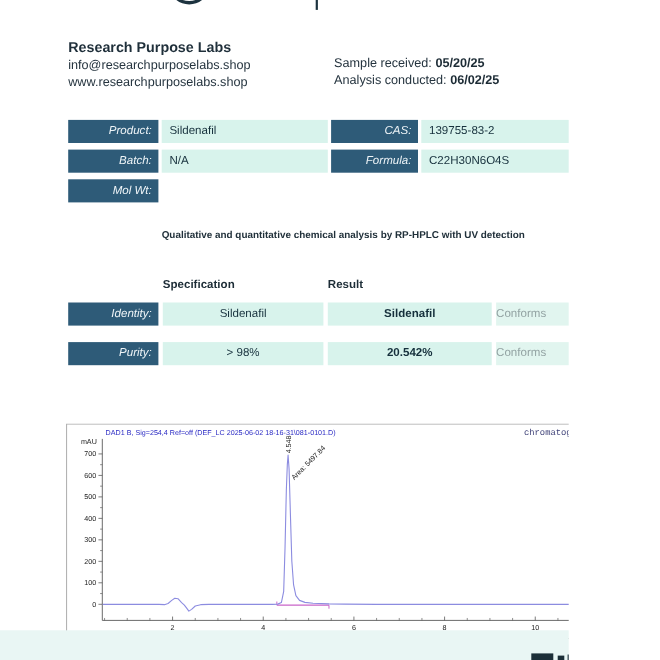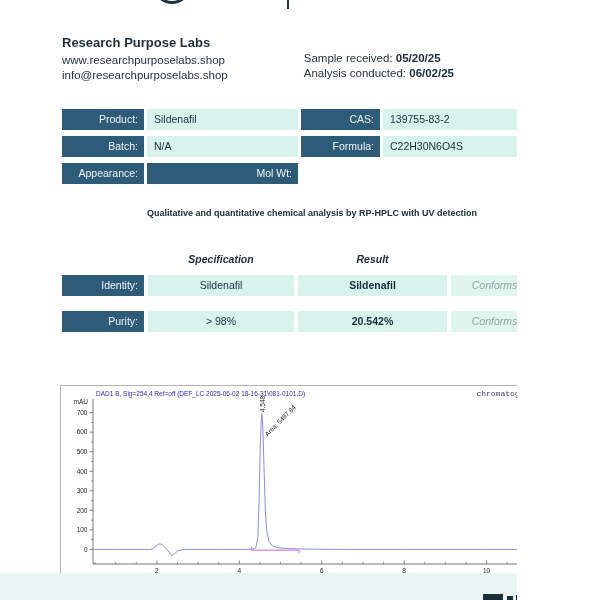--- a/index.html
+++ b/index.html
@@ -22,72 +22,71 @@
   .logo-divider{position:absolute;left:287px;top:0;width:2px;height:9px;background:var(--logo);}
   .company{position:absolute;left:62px;top:35px;}
   .company .name{font-size:13px;font-weight:bold;color:var(--ink);margin-bottom:3px;}
   .company .line{font-size:11.5px;color:#25343f;line-height:15px;}
   .dates{position:absolute;right:63px;top:51px;text-align:left;font-size:11.5px;line-height:15px;color:#25343f;}
   .dates b{color:#1c2b35;}
   
   .ptable{position:absolute;left:62px;top:109px;width:477px;display:grid;
     grid-template-columns:82px 151px 79px 156px;gap:6px 3px;}
   .cell{height:21px;line-height:21px;font-size:10.5px;white-space:nowrap;overflow:hidden;}
-  .lbl{background:var(--navy);color:#eef4f7;text-align:right;padding-right:6px;}
+  .lbl{background:var(--navy);color:#eef4f7;text-align:right;padding-right:6px;font-style:italic;}
   .val{background:var(--mint);color:#16303c;padding-left:7px;}
   
   .statement{position:absolute;left:12px;top:208px;width:600px;text-align:center;
     font-size:9px;font-weight:bold;color:#20303a;}
   
   .shead{position:absolute;left:62px;top:253px;width:477px;display:grid;
     grid-template-columns:82px 146px 149px 87px;gap:0 4px;
     font-size:10.5px;font-weight:bold;color:#1d2d37;}
-  .shead div{text-align:center;font-style:italic;}
+  .shead div{text-align:left;}
   .stable{position:absolute;left:62px;top:275px;width:477px;display:grid;
     grid-template-columns:82px 146px 149px 87px;gap:15px 4px;}
   .cval{background:var(--mint);color:#16303c;text-align:center;}
   .cres{background:var(--mint);color:#16303c;text-align:center;font-weight:bold;}
-  .cconf{background:var(--mint-light);color:#93a3a3;text-align:center;font-style:italic;}
+  .cconf{background:var(--mint-light);color:#93a3a3;}
   
   .chrom{position:absolute;left:60px;top:349px;margin-top:36px;}
   
   .band{position:absolute;left:0;top:573px;width:600px;height:27px;background:var(--band);}
   .qr{position:absolute;background:#1c2f38;}
 </style>
 </head>
 <body>
 
 <div id="page">
 
   <div class="logo-arc"></div>
   <div class="logo-divider"></div>
 
   <div class="company">
     <div class="name">Research Purpose Labs</div>
+    <div class="line">info@researchpurposelabs.shop</div>
     <div class="line">www.researchpurposelabs.shop</div>
-    <div class="line">info@researchpurposelabs.shop</div>
   </div>
 
   <div class="dates">
     <div><span>Sample received:</span> <b>05/20/25</b></div>
     <div><span>Analysis conducted:</span> <b>06/02/25</b></div>
   </div>
 
   <div class="ptable">
     <div class="cell lbl">Product:</div>
     <div class="cell val">Sildenafil</div>
     <div class="cell lbl">CAS:</div>
     <div class="cell val">139755-83-2</div>
 
     <div class="cell lbl">Batch:</div>
     <div class="cell val">N/A</div>
     <div class="cell lbl">Formula:</div>
     <div class="cell val">C22H30N6O4S</div>
 
-    <div class="cell lbl">Appearance:</div>
     <div class="cell lbl">Mol Wt:</div>
   </div>
 
   <div class="statement">Qualitative and quantitative chemical analysis by RP-HPLC with UV detection</div>
 
   <div class="shead">
     <div></div>
     <div>Specification</div>
     <div>Result</div>
     <div></div>

